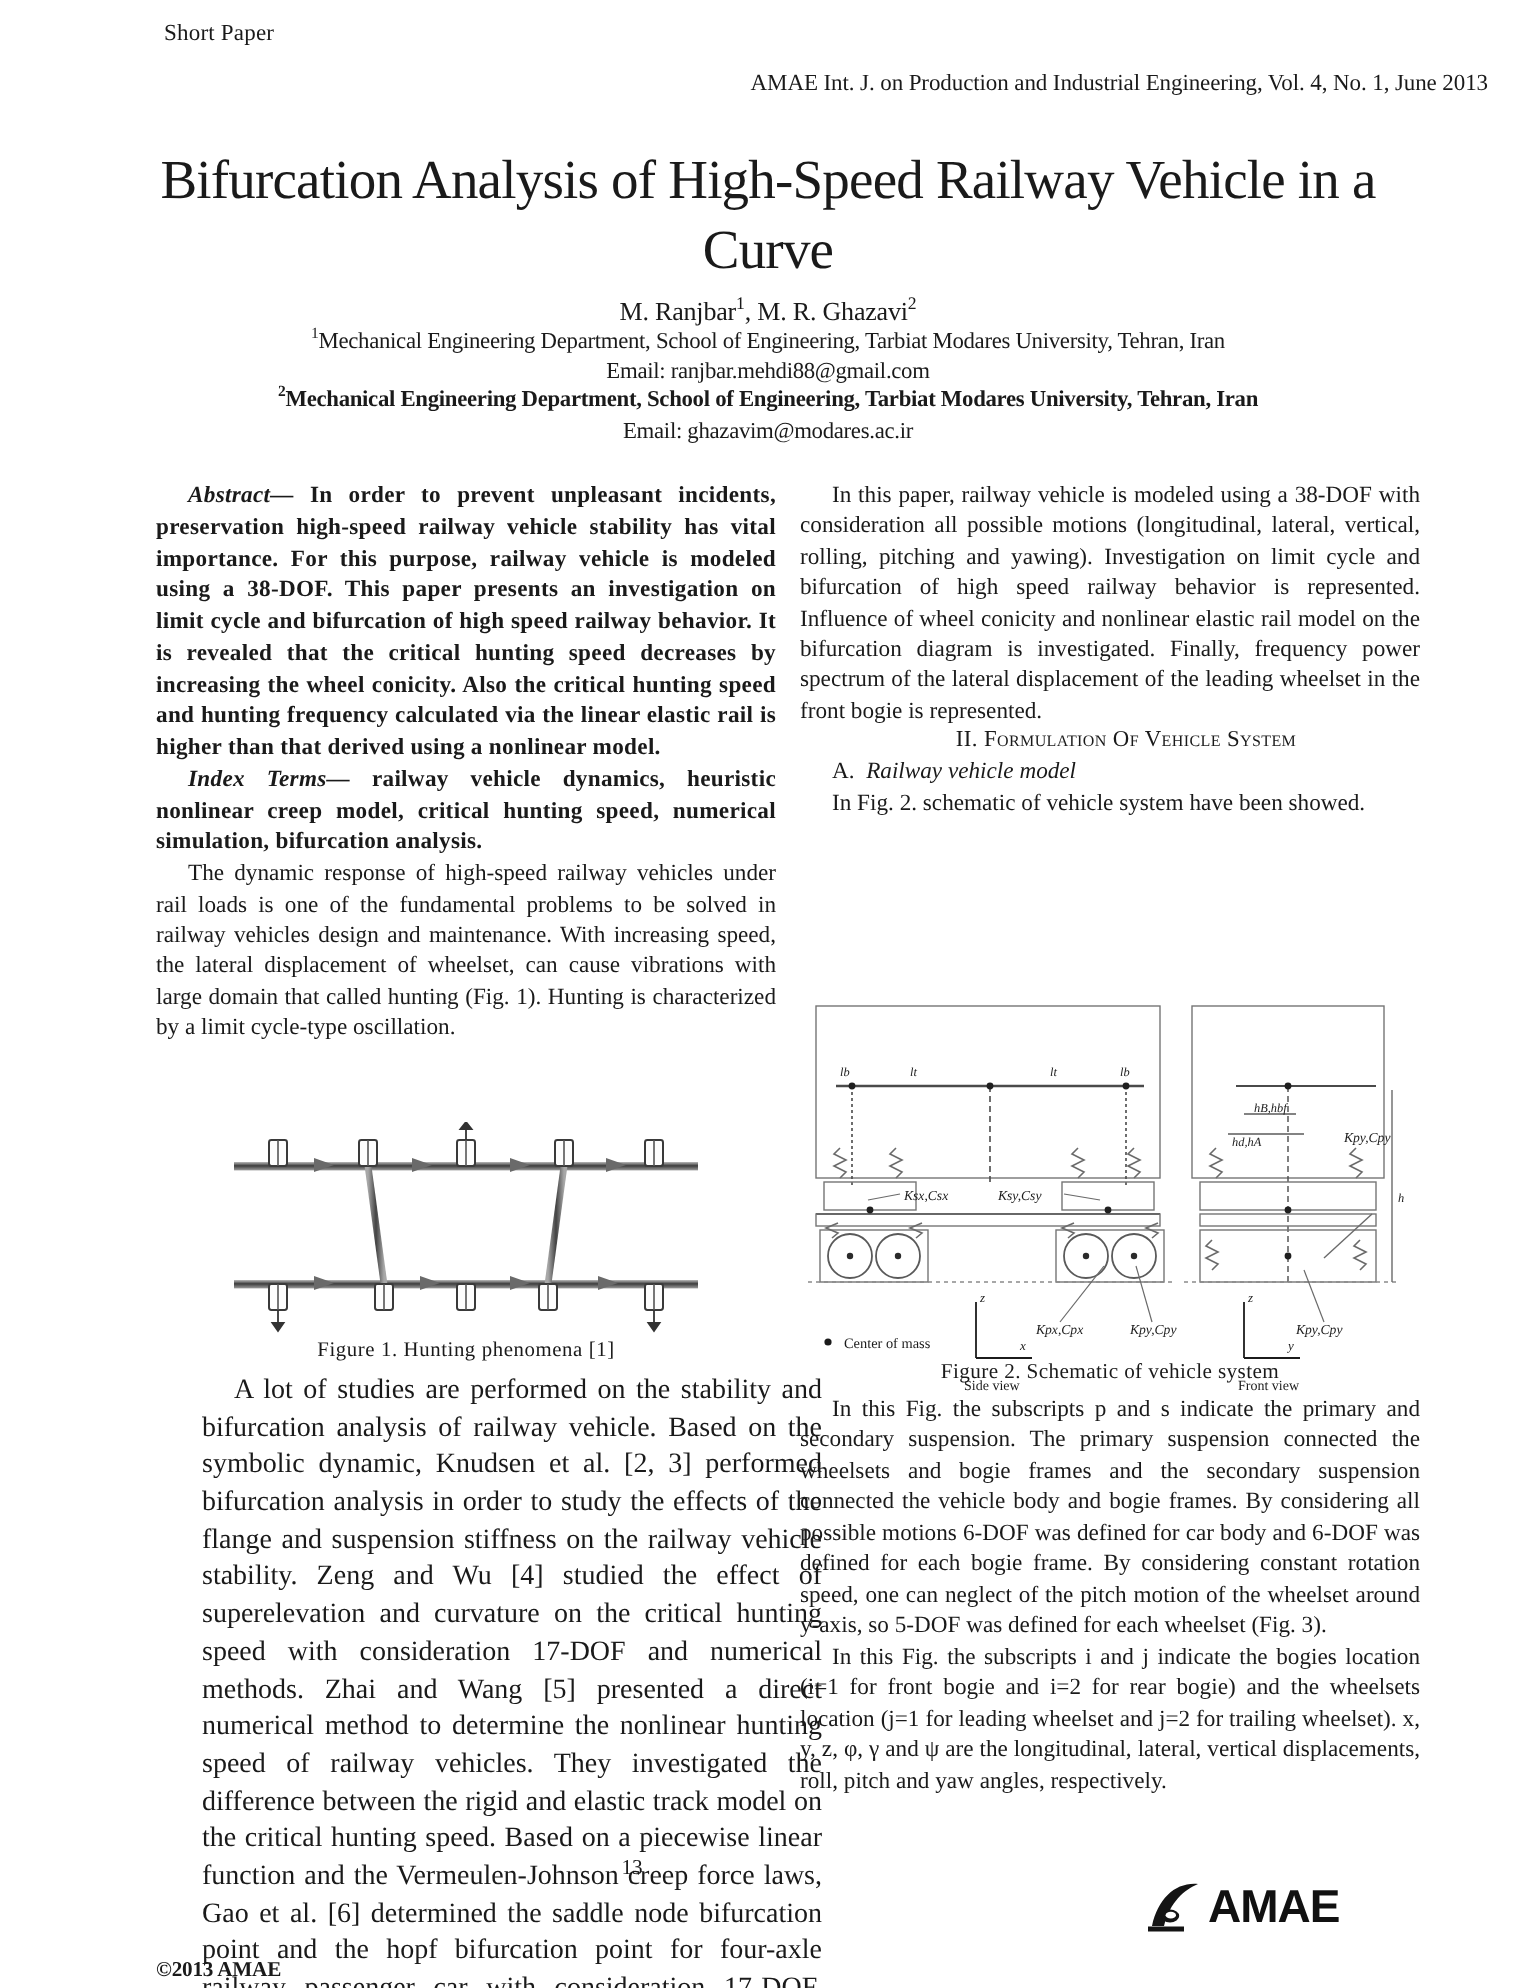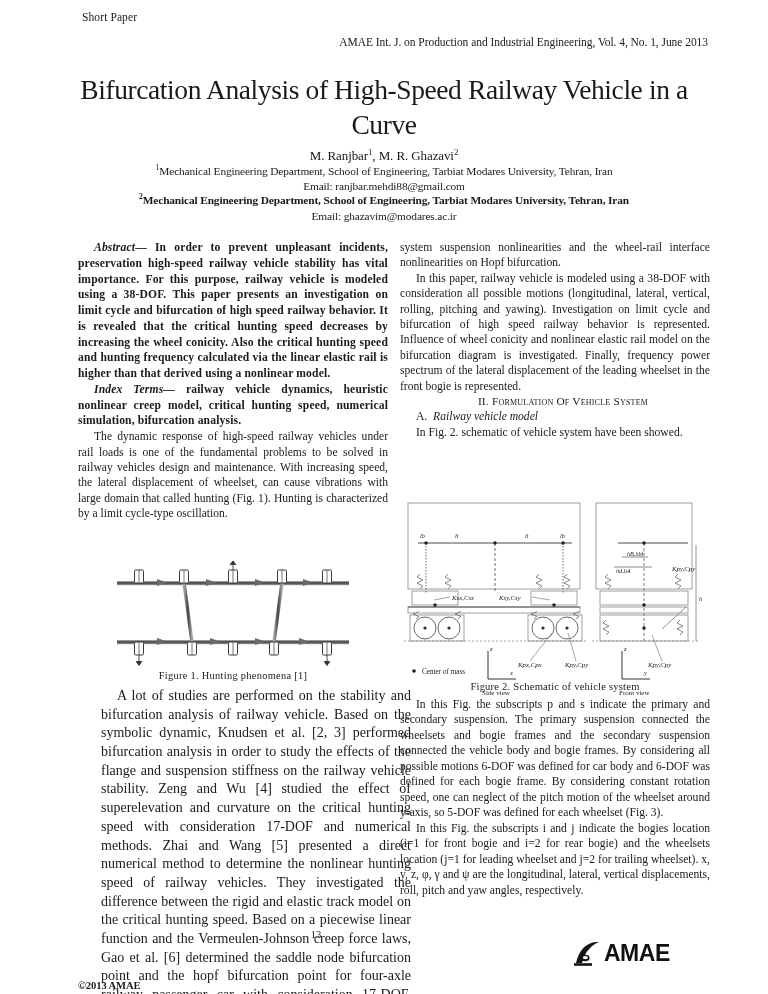--- a/index.html
+++ b/index.html
@@ -32,20 +32,21 @@
     font-size: 11.5px;
     letter-spacing: 0.1px;
   }
   .journal-line {
     position: absolute;
     left: 0; top: 36px;
     width: 708px;
     text-align: right;
     font-size: 11.5px;
     letter-spacing: -0.05px;
+    padding-left: 36px;
   }
 
   
   .title {
     position: absolute;
     left: 62px; top: 72px;
     width: 644px;
     text-align: center;
     font-size: 27.5px;
     line-height: 1.28;
@@ -305,21 +306,20 @@
       </g>
     </svg>
     <div class="fig-cap">Figure 1.  Hunting phenomena [1]</div>
   </div>
 
   <div class="text-after-fig1">
     <p>A lot of studies are performed on the stability and bifurcation analysis of railway vehicle. Based on the symbolic dynamic, Knudsen et al. [2, 3] performed bifurcation analysis in order to study the effects of the flange and suspension stiffness on the railway vehicle stability. Zeng and Wu [4] studied the effect of superelevation and curvature on the critical hunting speed with consideration 17-DOF and numerical methods. Zhai and Wang [5] presented a direct numerical method to determine the nonlinear hunting speed of railway vehicles. They investigated the difference between the rigid and elastic track model on the critical hunting speed. Based on a piecewise linear function and the Vermeulen-Johnson creep force laws, Gao et al. [6] determined the saddle node bifurcation point and the hopf bifurcation point for four-axle railway passenger car with consideration 17-DOF. Sedighi and Shirazi [7]  investigated the influences of the</p>
   </div>
 
   <div class="col col-right">
-    <p class="noindent">system suspension nonlinearities and the wheel-rail interface nonlinearities on Hopf bifurcation.</p>
     <p>In this paper, railway vehicle is modeled using a 38-DOF with consideration all possible motions (longitudinal, lateral, vertical, rolling, pitching and yawing). Investigation on limit cycle and bifurcation of high speed railway behavior is represented. Influence of wheel conicity and nonlinear elastic rail model on the bifurcation diagram is investigated. Finally, frequency power spectrum of the lateral displacement of the leading wheelset in the front bogie is represented.</p>
     <p class="section-head">II. Formulation Of Vehicle System</p>
     <p class="subsection-head"><span class="lbl">A.</span>&nbsp;&nbsp;<span>Railway vehicle model</span></p>
     <p>In Fig. 2. schematic of vehicle system have been showed.</p>
   </div>
 
   <div class="fig2-wrap">
     <svg width="310" height="202" viewBox="0 0 310 202" font-family="Liberation Serif, serif">
       <g stroke="#757575" fill="none" stroke-width="0.7">
 

